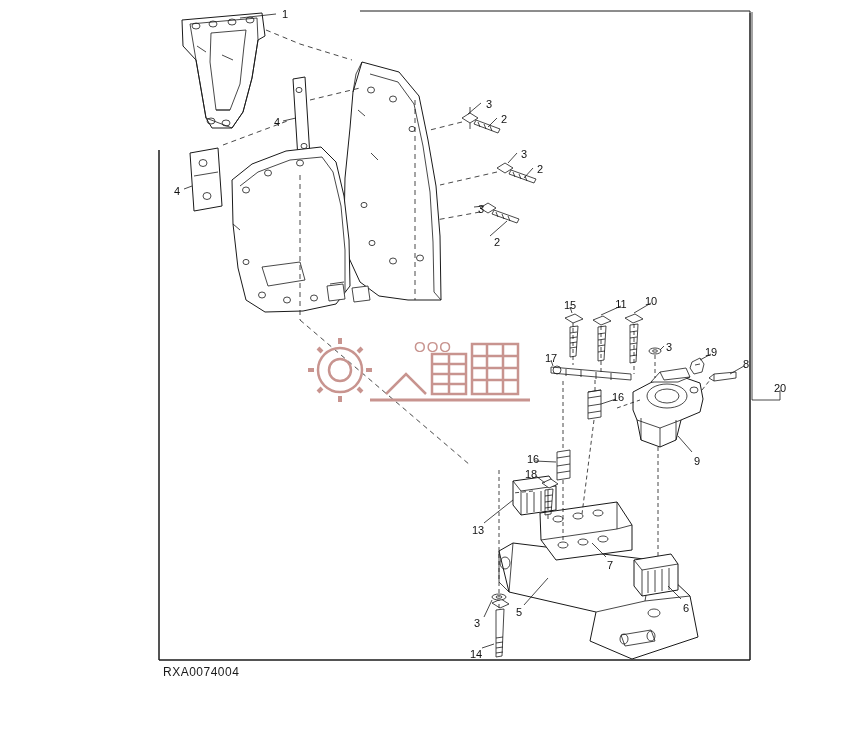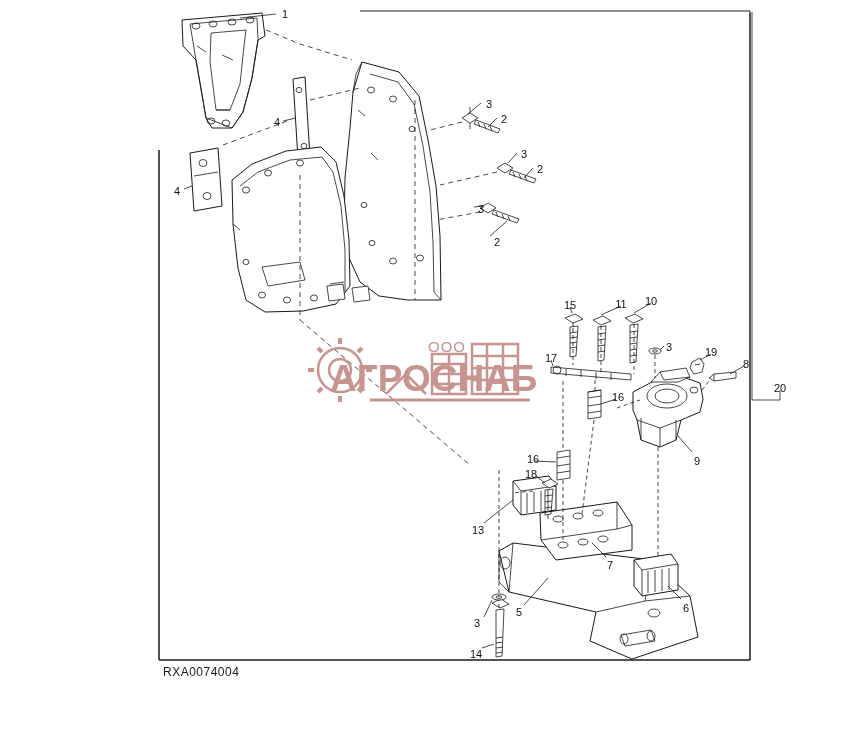--- a/index.html
+++ b/index.html
@@ -30,21 +30,21 @@
     pointer-events: none;
   }
   #watermark-block {
     left: 300px;
     top: 330px;
     width: 250px;
     height: 110px;
   }
   #wm-text-ooo {
     position: absolute;
-    left: 128px;
+    left: 114px;
     top: 8px;
     font-size: 15px;
     color: #c8948f;
     font-family: "Liberation Sans", sans-serif;
     letter-spacing: 1px;
   }
   #wm-text-main {
     position: absolute;
     left: 30px;
     top: 28px;
@@ -400,17 +400,16 @@
         <path d="M70 70 L230 70" stroke-width="3"></path>
         <path d="M86 64 L106 44 L126 64" stroke-width="2.5"></path>
         <rect x="132" y="24" width="34" height="40"></rect>
         <path d="M132 34 L166 34 M132 44 L166 44 M132 54 L166 54 M149 24 L149 64"></path>
         <rect x="172" y="14" width="46" height="50"></rect>
         <path d="M172 26 L218 26 M172 38 L218 38 M172 50 L218 50
                  M187 14 L187 64 M203 14 L203 64"></path>
       </g>
     </svg>
     <div id="wm-text-ooo">ООО</div>
-    <div id="wm-text-main">АГРОСНАБ</div>
   </div>
 
   <div id="part-code">RXA0074004</div>
 </div>
 
 </body></html>

